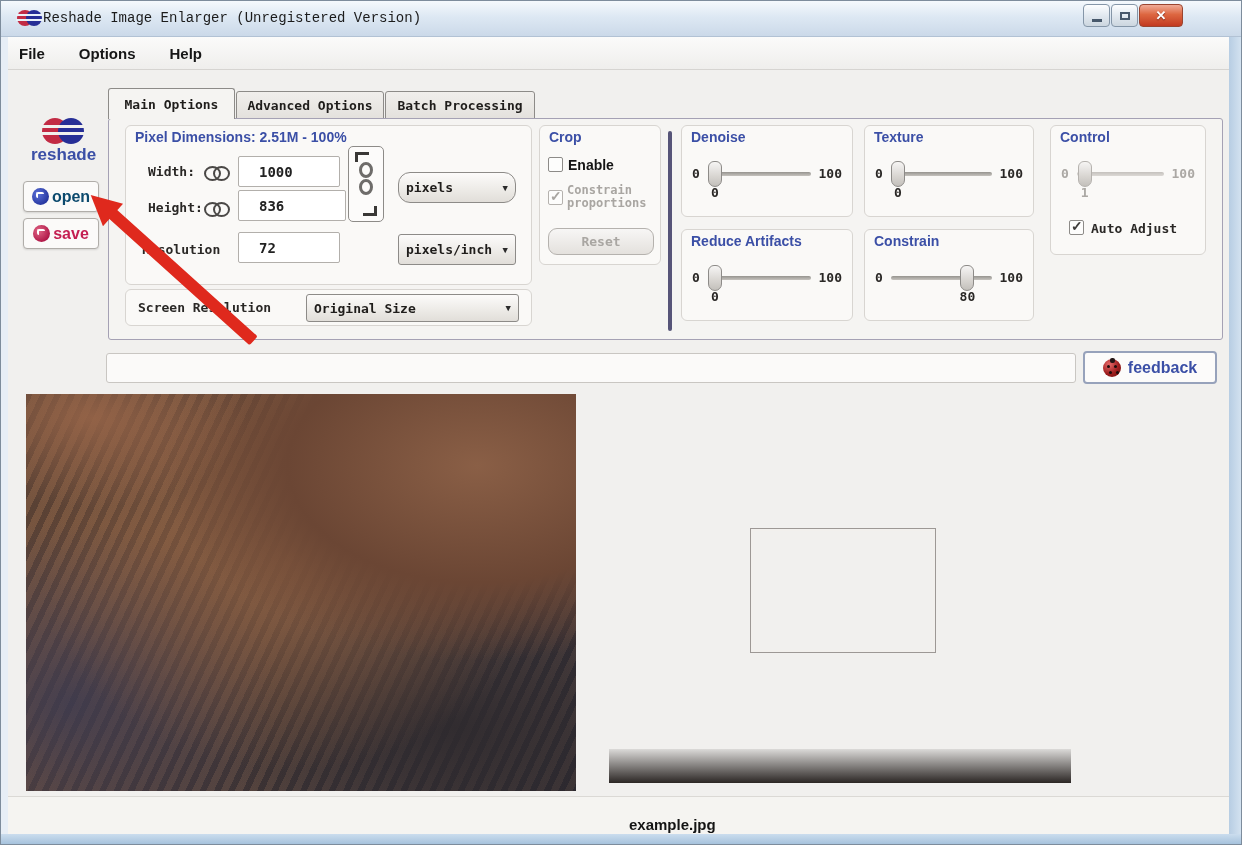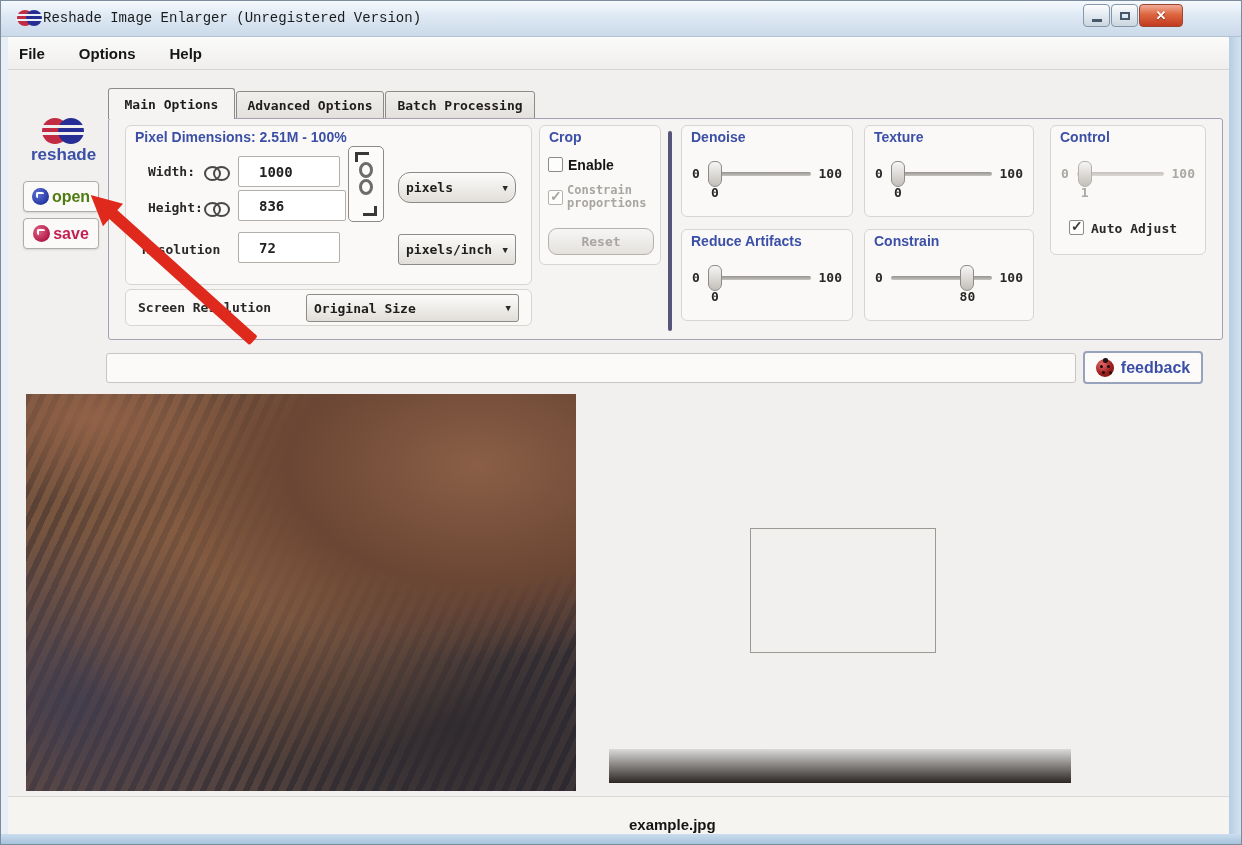--- a/index.html
+++ b/index.html
@@ -40,21 +40,21 @@
   .logo-mark .c1{left:0;background:#c22b44;}
   .logo-mark .c2{left:16px;background:#262e96;}
   .logo-mark .s{position:absolute;left:-2px;right:-2px;height:3px;background:#f1f0ee;}
   .logo-text{font-size:17px;font-weight:bold;color:#3b4fa6;margin-top:1px;}
   .side-btn{position:absolute;left:22px;width:76px;height:31px;border:1px solid #b0ada9;
     border-radius:4px;background:#fbfaf9;display:flex;align-items:center;justify-content:center;
     gap:3px;font-size:16px;font-weight:bold;box-shadow:0 1px 2px rgba(0,0,0,.12);}
   .side-btn .disc{width:17px;height:17px;border-radius:50%;position:relative;flex:0 0 auto;}
   .disc::after{content:"";position:absolute;left:4px;top:4px;width:6px;height:4px;
     border-top:2px solid #fff;border-left:2px solid #fff;border-radius:2px;}
-  .open-btn{top:180px;color:#4d7c0f;}
+  .open-btn{top:180px;color:#0c4a6e;}
   .open-btn .disc{background:radial-gradient(circle at 35% 35%,#5a70d8,#2737a0 72%);}
   .save-btn{top:217px;color:#c41f52;}
   .save-btn .disc{background:radial-gradient(circle at 35% 35%,#e06585,#b01848 72%);}
 
   
   .tab{position:absolute;top:90px;height:28px;padding-top:6px;text-align:center;
     font-family:"DejaVu Sans Mono",monospace;font-weight:bold;font-size:13px;color:#1f1d1b;
     background:linear-gradient(#f1efec,#e4e1dd);border:1px solid #8d8b88;border-radius:3px 3px 0 0;}
   .tab.active{top:87px;height:31px;padding-top:8px;background:#f5f4f2;border-bottom:none;z-index:6;}
   .tab-panel{position:absolute;left:107px;top:117px;width:1115px;height:222px;
@@ -98,21 +98,21 @@
     border:1px solid #8d8b88;border-radius:6px 6px 7px 7px;}
   .slider-value{position:absolute;top:13px;left:7px;transform:translateX(-50%);
     font-family:"DejaVu Sans Mono",monospace;font-weight:bold;font-size:13px;color:#2a2826;}
   .dis-slider .mm,.dis-slider .slider-value{color:#aba8a4;}
   .dis-slider .slider-track{background:linear-gradient(#c4c1bd,#dcd9d5);}
   .dis-slider .slider-thumb{border-color:#b5b2ae;}
 
   
   .progress{position:absolute;left:105px;top:352px;width:970px;height:30px;background:#fbfaf9;
     border:1px solid #c9c6c2;border-radius:3px;}
-  .feedback-btn{position:absolute;left:1082px;top:350px;width:120px;height:33px;background:#fcfbfa;
+  .feedback-btn{position:absolute;left:1082px;top:350px;width:134px;height:33px;background:#fcfbfa;
     border:2px solid #97a2bb;border-radius:4px;display:flex;align-items:center;justify-content:center;
     gap:7px;font-size:16px;font-weight:bold;color:#3b4fa6;}
   .bug{width:18px;height:18px;border-radius:50%;position:relative;
     background:radial-gradient(circle at 35% 30%,#dd5f5f 8%,#9d1d1d 55%,#6d0f0f 100%);}
   .bug::before{content:"";position:absolute;left:7px;top:-1px;width:5px;height:5px;background:#221414;border-radius:2px;}
   .bug::after{content:"";position:absolute;left:4px;top:6px;width:3px;height:3px;border-radius:50%;
     background:#1d0c0c;box-shadow:7px 0 0 #1d0c0c,2px 6px 0 #1d0c0c,9px 6px 0 #1d0c0c;}
 
   
   .preview-left{position:absolute;left:25px;top:393px;width:550px;height:397px;

